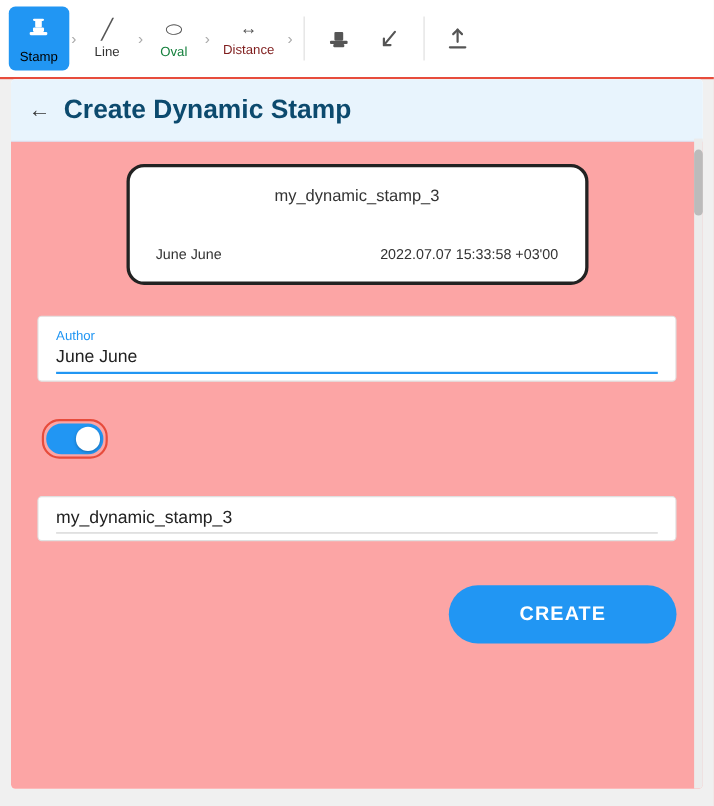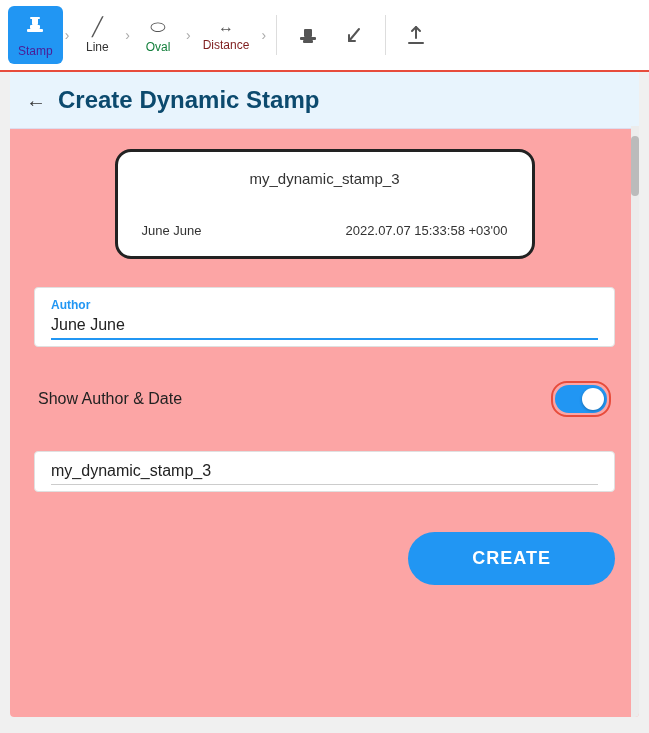--- a/index.html
+++ b/index.html
@@ -31,21 +31,21 @@
       min-width: 52px;
     }
     .tool-item.active {
       background: #2196f3;
       color: #fff;
     }
     .tool-item .tool-label {
       font-size: 12px;
       margin-top: 2px;
     }
-    .tool-item.active .tool-label { color: #4c1d95; }
+    .tool-item.active .tool-label { color: #000000; }
     .tool-icon { font-size: 22px; color: #333; }
     .tool-item.active .tool-icon { color: #fff; }
 
     .toolbar-chevron {
       color: #aaa;
       font-size: 14px;
       margin: 0 2px;
     }
     .toolbar-divider {
       width: 1px;
@@ -142,21 +142,21 @@
     .field-group {
       margin-bottom: 20px;
       background: #fff;
       border-radius: 4px;
       padding: 10px 16px 6px 16px;
       border: 1px solid #e0e0e0;
     }
     .field-label {
       font-size: 12px;
       color: #2196f3;
-      font-weight: 700;
+      font-weight: 400;
       margin-bottom: 4px;
     }
     .field-value {
       font-size: 16px;
       color: #222;
       padding-bottom: 4px;
       border-bottom: 2px solid #2196f3;
     }
 
     
@@ -315,21 +315,20 @@
         <span class="stamp-datetime">2022.07.07 15:33:58 +03'00</span>
       </div>
     </div>
 
     <div class="field-group">
       <div class="field-label">Author</div>
       <div class="field-value">June June</div>
     </div>
 
     <div class="toggle-row">
-      <span class="toggle-label">Show Author &amp; Date</span>
       <div class="toggle-wrapper">
         <div class="toggle">
           <div class="toggle-knob"></div>
         </div>
       </div>
     </div>
 
     <div class="field-group">
       <div class="field-value" style="border-bottom: 1px solid #ccc;">my_dynamic_stamp_3</div>
     </div>

